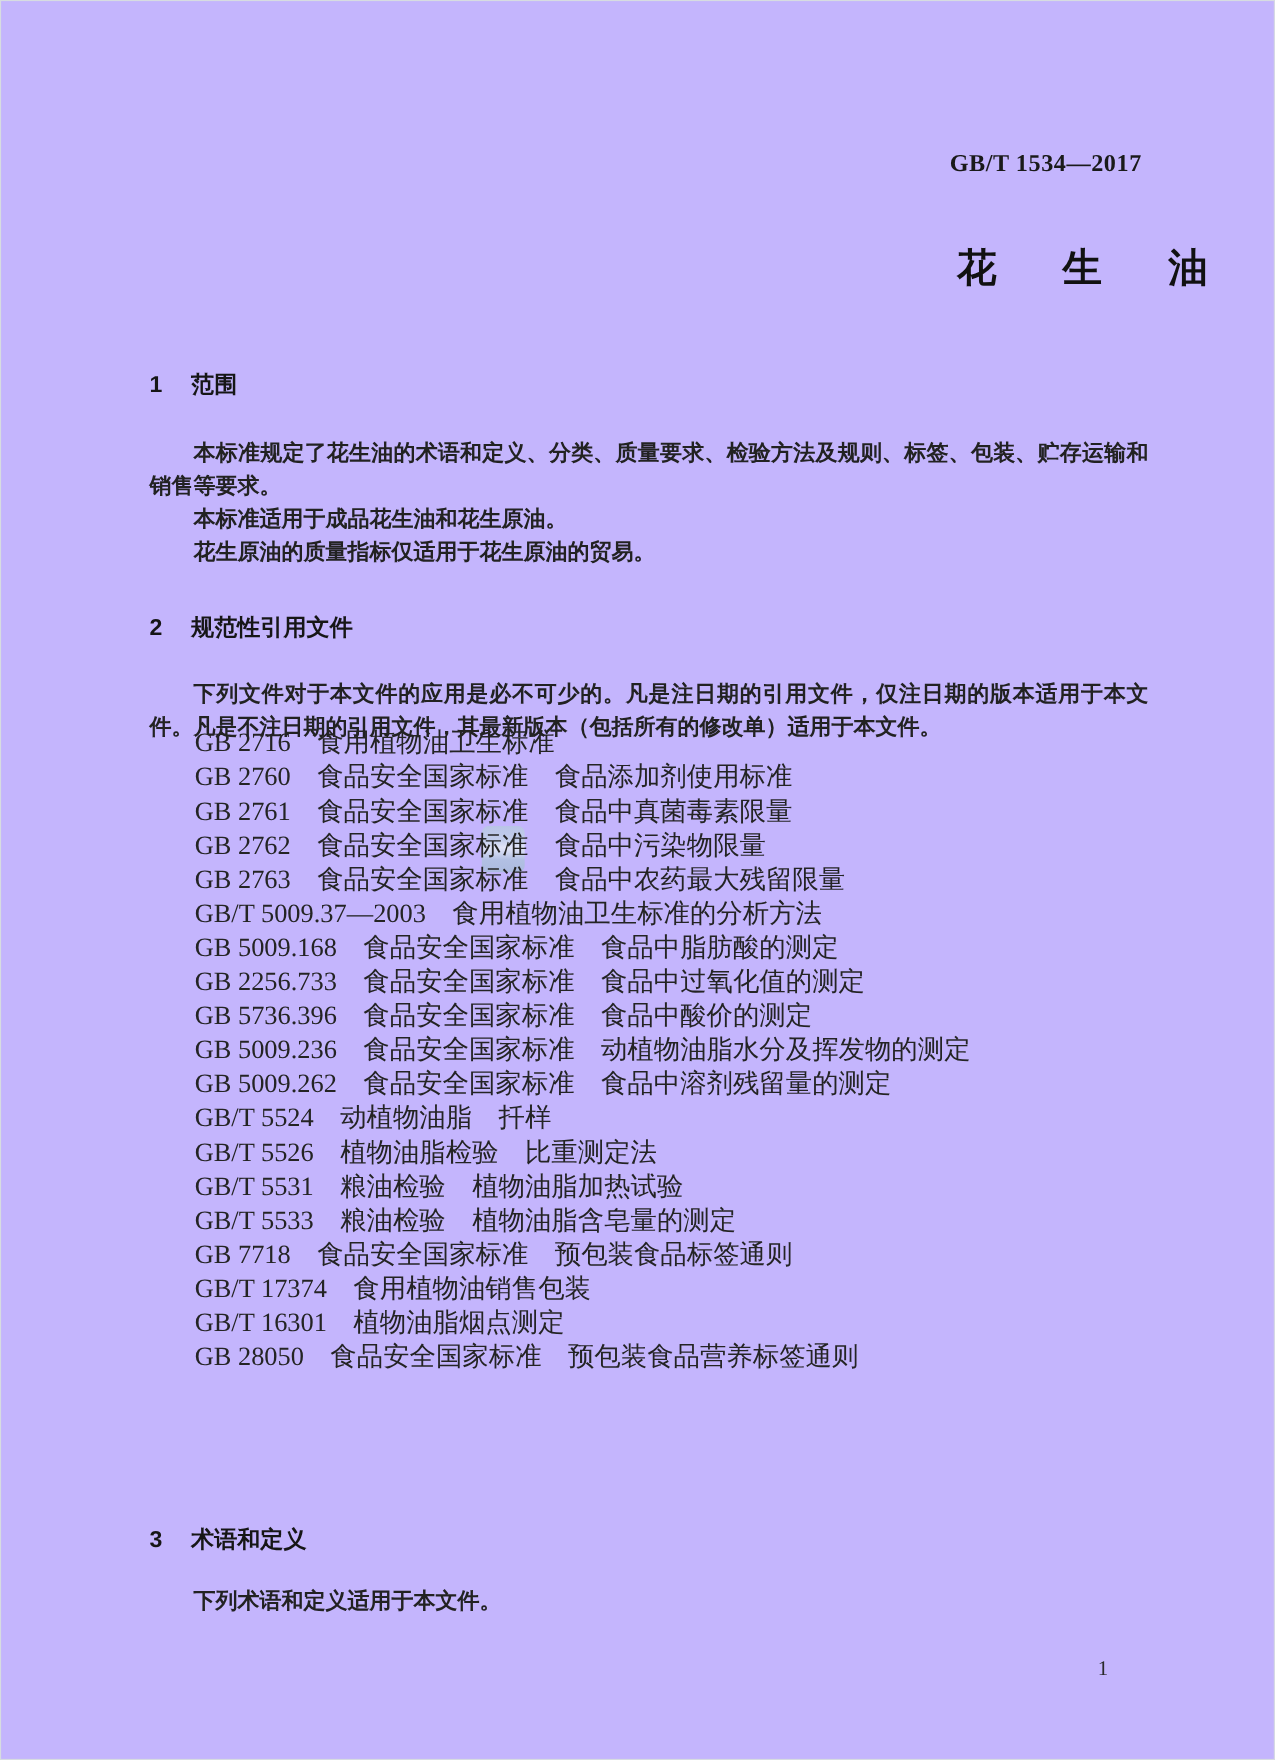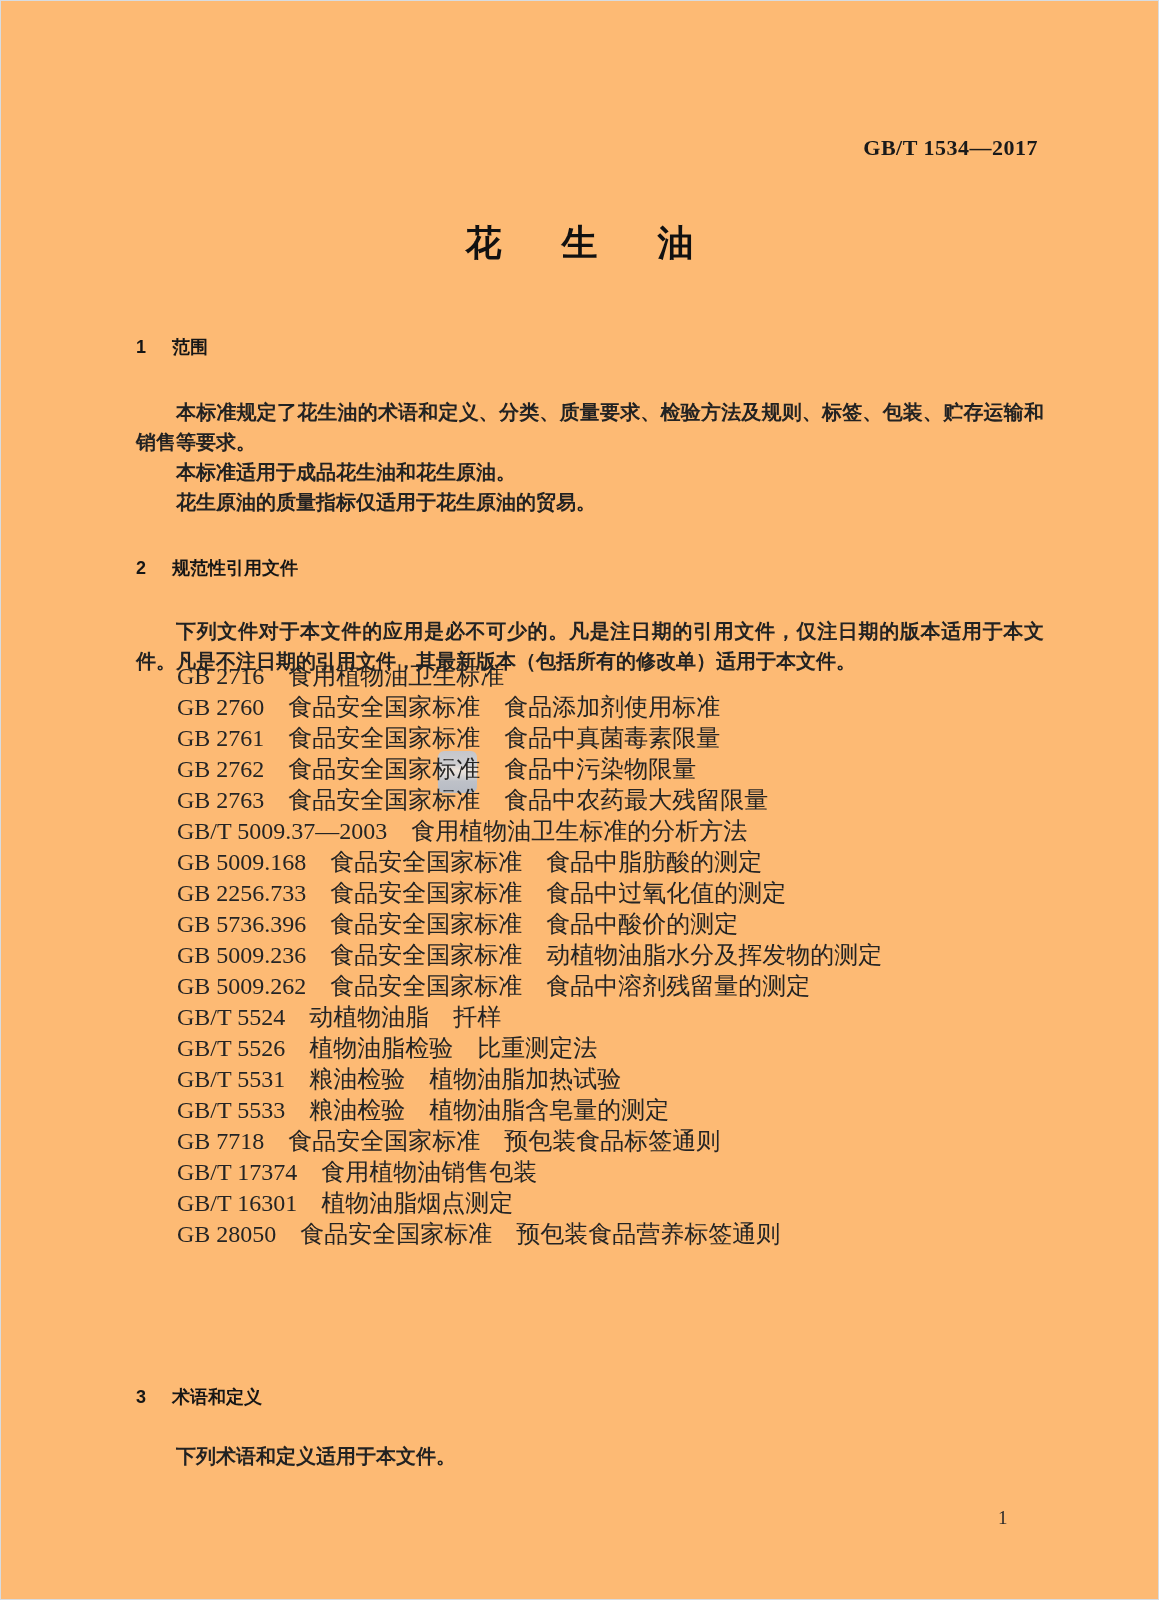--- a/index.html
+++ b/index.html
@@ -4,21 +4,21 @@
 <style>
   html, body {
     margin: 0;
     padding: 0;
     background: #ffffff;
   }
   .page {
     position: relative;
     width: 1159px;
     height: 1600px;
-    background: #fdba74;
+    background: #c4b5fd;
     border: 1px solid #d7dce1;
     box-sizing: border-box;
     overflow: hidden;
     font-family: "Liberation Serif", "DejaVu Serif", serif;
     color: #1f1f1f;
   }
 
   
   .header-code {
     position: absolute;
@@ -30,34 +30,34 @@
     font-family: "Liberation Serif", "DejaVu Serif", serif;
     color: #1a1a1a;
   }
 
   
   .doc-title {
     position: absolute;
     top: 218px;
     left: 0;
     width: 100%;
-    text-align: center;
+    text-align: right;
     font-size: 36px;
     font-weight: 700;
     font-family: "Liberation Sans", "DejaVu Sans", sans-serif;
     letter-spacing: 60px;
     text-indent: 60px;
     color: #111;
   }
 
   
   .sec-heading {
     position: absolute;
     left: 135px;
-    font-size: 18px;
+    font-size: 21px;
     font-weight: 700;
     font-family: "Liberation Sans", "DejaVu Sans", sans-serif;
     color: #161616;
     white-space: nowrap;
   }
   .sec-heading .sec-num {
     display: inline-block;
     margin-right: 26px;
   }
   .sec1-heading { top: 334px; }

